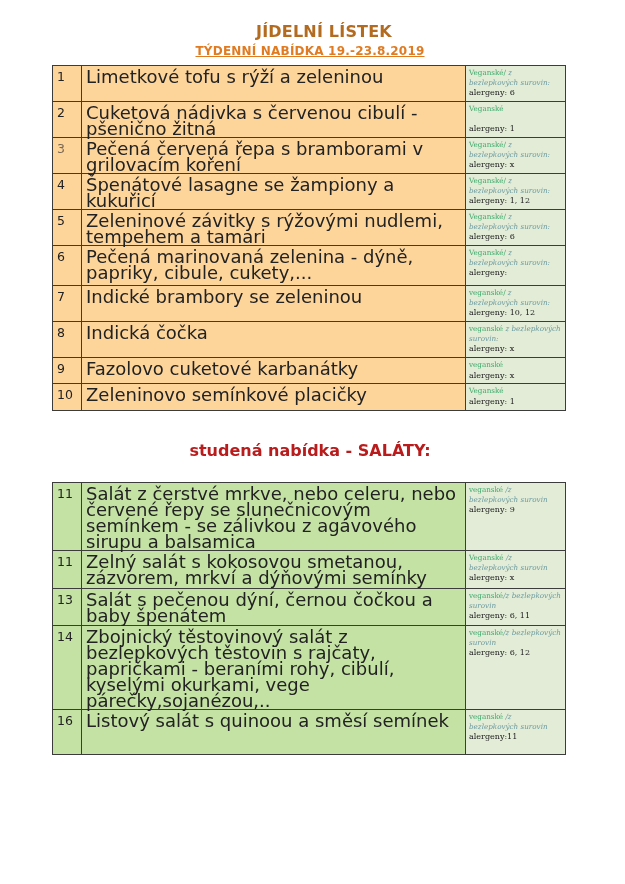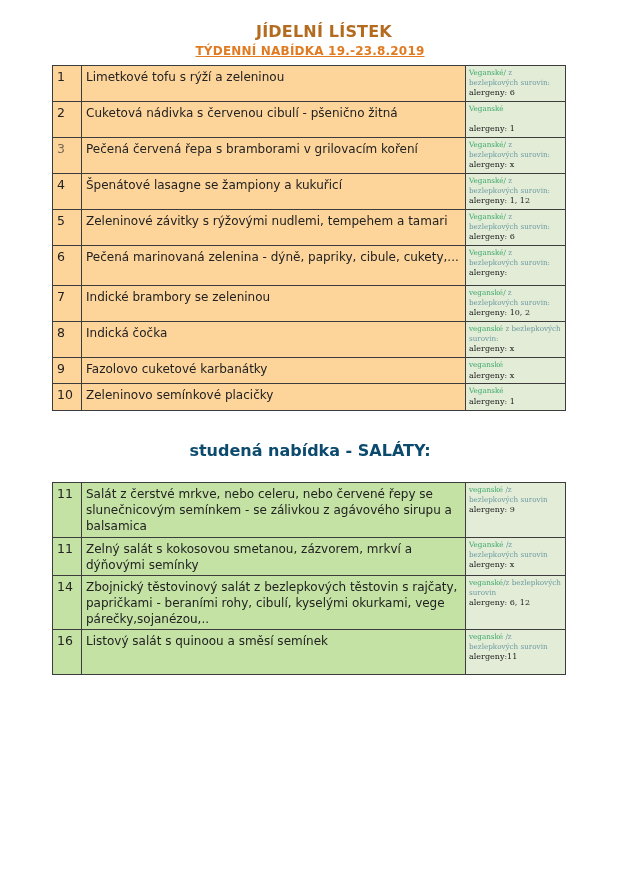--- a/index.html
+++ b/index.html
@@ -1,28 +1,28 @@
 <!DOCTYPE html>
 <html><head>
 <meta charset="utf-8">
 <style>
   html, body { margin:0; padding:0; background:#ffffff; }
   body { width:625px; height:884px; position:relative; overflow:hidden; font-family:"DejaVu Sans", sans-serif; }
   .title1 { position:absolute; left:14px; top:22px; width:620px; text-align:center; font-size:16px; font-weight:bold; color:#b36b1f; letter-spacing:0.2px; }
   .title2 { position:absolute; left:0; top:44px; width:620px; text-align:center; font-size:12px; font-weight:bold; color:#e07b22; text-decoration:underline; letter-spacing:0.2px; }
-  .section2 { position:absolute; left:0; top:441px; width:620px; text-align:center; font-size:16px; font-weight:bold; color:#0c4a6e; }
+  .section2 { position:absolute; left:0; top:441px; width:620px; text-align:center; font-size:16px; font-weight:bold; color:#b91c1c; }
   table { position:absolute; left:52px; border-collapse:collapse; width:514px; table-layout:fixed; }
   td { border:1px solid #3c3c3c; vertical-align:top; padding:0; }
   td.num { width:24px; font-size:12.5px; padding:3px 0 0 4px; color:#222; }
-  td.dish { font-size:12px; padding:3px 4px 0 4px; line-height:16px; color:#222; }
+  td.dish { font-size:18px; padding:3px 4px 0 4px; line-height:16px; color:#222; }
   td.info { width:94px; background:#e2ecd6; padding:2px 2px 0 3px; font-family:"DejaVu Serif", serif; font-size:7.2px; line-height:9.6px; }
   .hot td.num, .hot td.dish { background:#fdd59b; }
   .cold td.num, .cold td.dish { background:#c4e2a4; }
   .veg { color:#3da86b; }
-  .sur { color:#6b9aa0; }
+  .sur { color:#6b9aa0;font-style:italic; }
   .alg { color:#222; font-size:8px; line-height:11px; display:block; }
   .spacer { display:block; height:9px; }
   .num.grey { color:#7a6a55; }
 </style>
 </head>
 <body>
 
 <div class="title1">JÍDELNÍ LÍSTEK</div>
 <div class="title2">TÝDENNÍ NABÍDKA 19.-23.8.2019</div>
 
@@ -54,21 +54,21 @@
       <td class="info"><span class="veg">Veganské/</span><span class="sur"> z bezlepkových surovin:</span><span class="alg">alergeny: 6</span></td>
     </tr>
     <tr style="height:40px;">
       <td class="num">6</td>
       <td class="dish">Pečená marinovaná zelenina - dýně, papriky, cibule, cukety,...</td>
       <td class="info"><span class="veg">Veganské/</span><span class="sur"> z bezlepkových surovin:</span><span class="alg">alergeny:</span></td>
     </tr>
     <tr style="height:36px;">
       <td class="num">7</td>
       <td class="dish">Indické brambory se zeleninou</td>
-      <td class="info"><span class="veg">veganské/</span><span class="sur"> z bezlepkových surovin:</span><span class="alg">alergeny: 10, 2</span></td>
+      <td class="info"><span class="veg">veganské/</span><span class="sur"> z bezlepkových surovin:</span><span class="alg">alergeny: 10, 12</span></td>
     </tr>
     <tr style="height:36px;">
       <td class="num">8</td>
       <td class="dish">Indická čočka</td>
       <td class="info"><span class="veg">veganské</span><span class="sur">  z bezlepkových surovin:</span><span class="alg">alergeny: x</span></td>
     </tr>
     <tr style="height:26px;">
       <td class="num">9</td>
       <td class="dish">Fazolovo cuketové karbanátky</td>
       <td class="info"><span class="veg">veganské</span><span class="alg">alergeny: x</span></td>
@@ -88,20 +88,25 @@
     <tr style="height:55px;">
       <td class="num">11</td>
       <td class="dish">Salát z čerstvé mrkve, nebo celeru, nebo červené řepy se slunečnicovým semínkem - se zálivkou z agávového sirupu a balsamica</td>
       <td class="info"><span class="veg">veganské</span><span class="sur"> /z bezlepkových surovin</span><span class="alg">alergeny: 9</span></td>
     </tr>
     <tr style="height:38px;">
       <td class="num">11</td>
       <td class="dish">Zelný salát s kokosovou smetanou, zázvorem, mrkví a dýňovými semínky</td>
       <td class="info"><span class="veg">Veganské</span><span class="sur"> /z bezlepkových surovin</span><span class="alg">alergeny: x</span></td>
     </tr>
+    <tr style="height:37px;">
+      <td class="num">13</td>
+      <td class="dish">Salát s pečenou dýní, černou čočkou a baby špenátem</td>
+      <td class="info"><span class="veg">veganské</span><span class="sur">/z bezlepkových surovin</span><span class="alg">alergeny: 6, 11</span></td>
+    </tr>
     <tr style="height:54px;">
       <td class="num">14</td>
       <td class="dish">Zbojnický těstovinový salát z bezlepkových těstovin s rajčaty, papričkami - beraními rohy, cibulí, kyselými okurkami, vege párečky,sojanézou,..</td>
       <td class="info"><span class="veg">veganské</span><span class="sur">/z bezlepkových surovin</span><span class="alg">alergeny: 6, 12</span></td>
     </tr>
     <tr style="height:45px;">
       <td class="num">16</td>
       <td class="dish">Listový salát s quinoou a směsí semínek</td>
       <td class="info"><span class="veg"> veganské</span><span class="sur"> /z bezlepkových surovin</span><span class="alg">alergeny:11</span></td>
     </tr>

